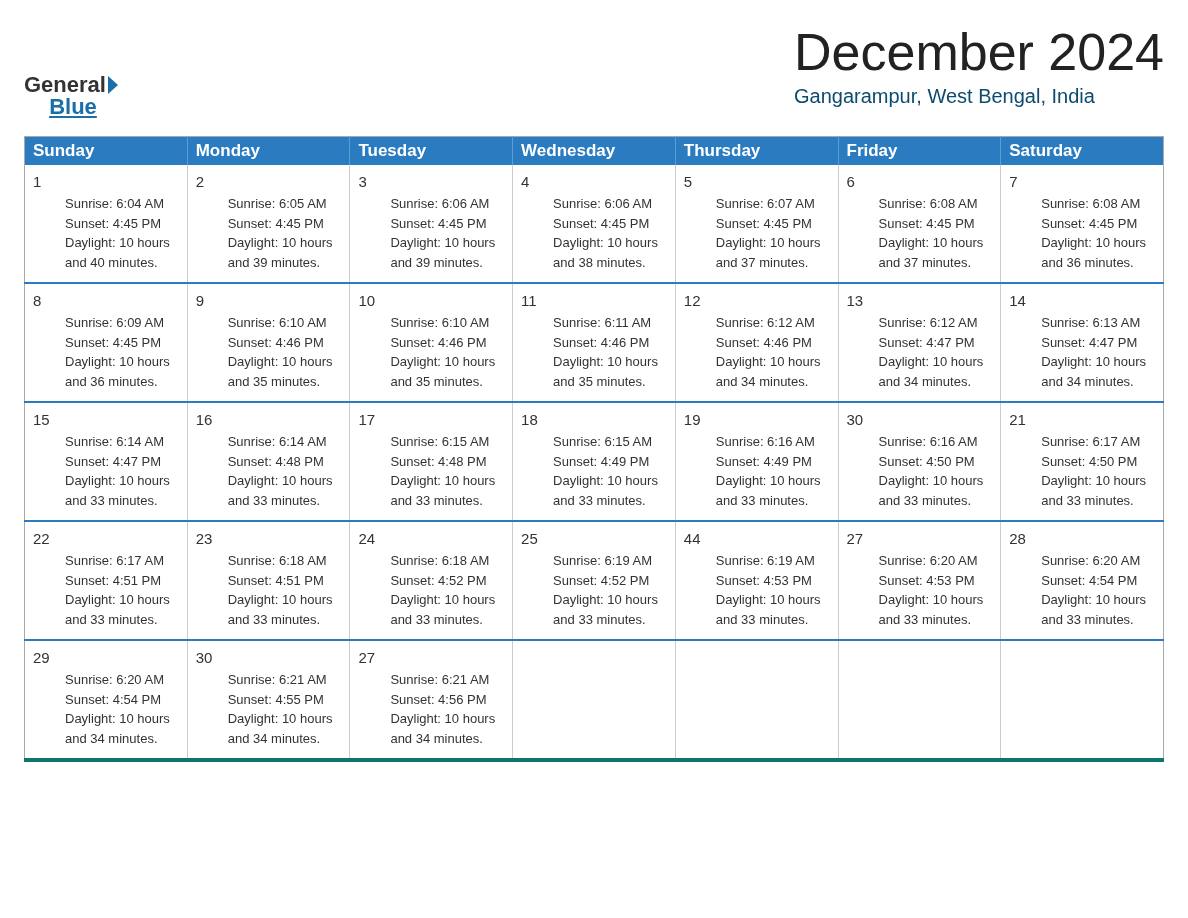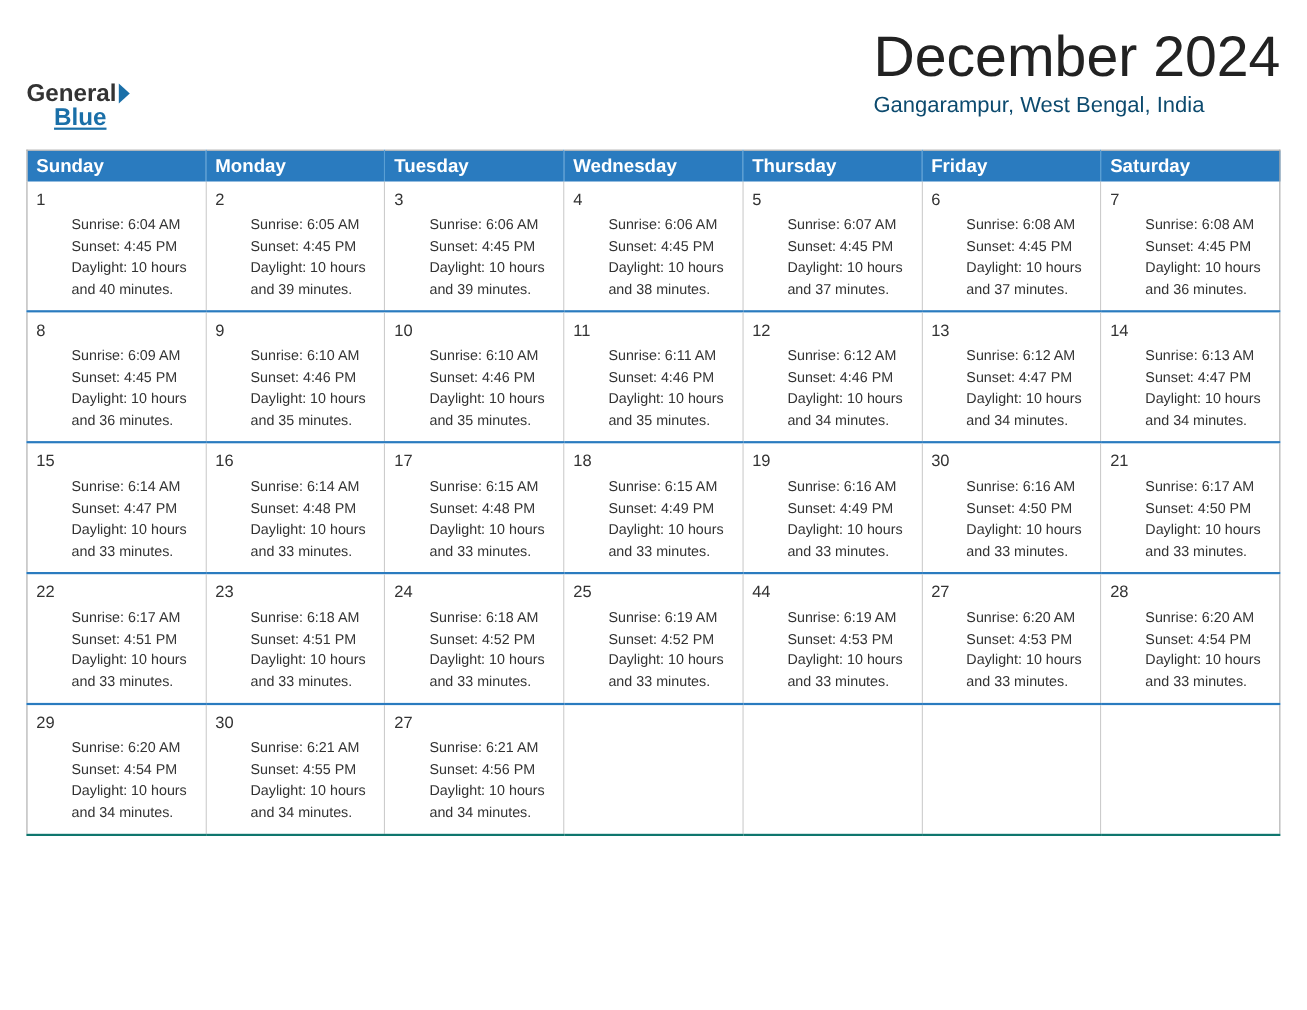--- a/index.html
+++ b/index.html
@@ -83,21 +83,21 @@
       margin-bottom: 4px;
       display: block;
     }
     .day-info {
       font-size: 13px;
       line-height: 1.5;
       color: #333;
       margin-left: 32px;
     }
     .calendar tbody tr:last-child td {
-      border-bottom: 2px solid #0f766e;
+      border-bottom: 4px solid #0f766e;
     }
   </style>
 </head>
 <body>
 
 <div class="header">
   <div class="logo">
     <div class="logo-text">
       <span class="logo-general">General</span>
       <span class="logo-arrow"></span>

